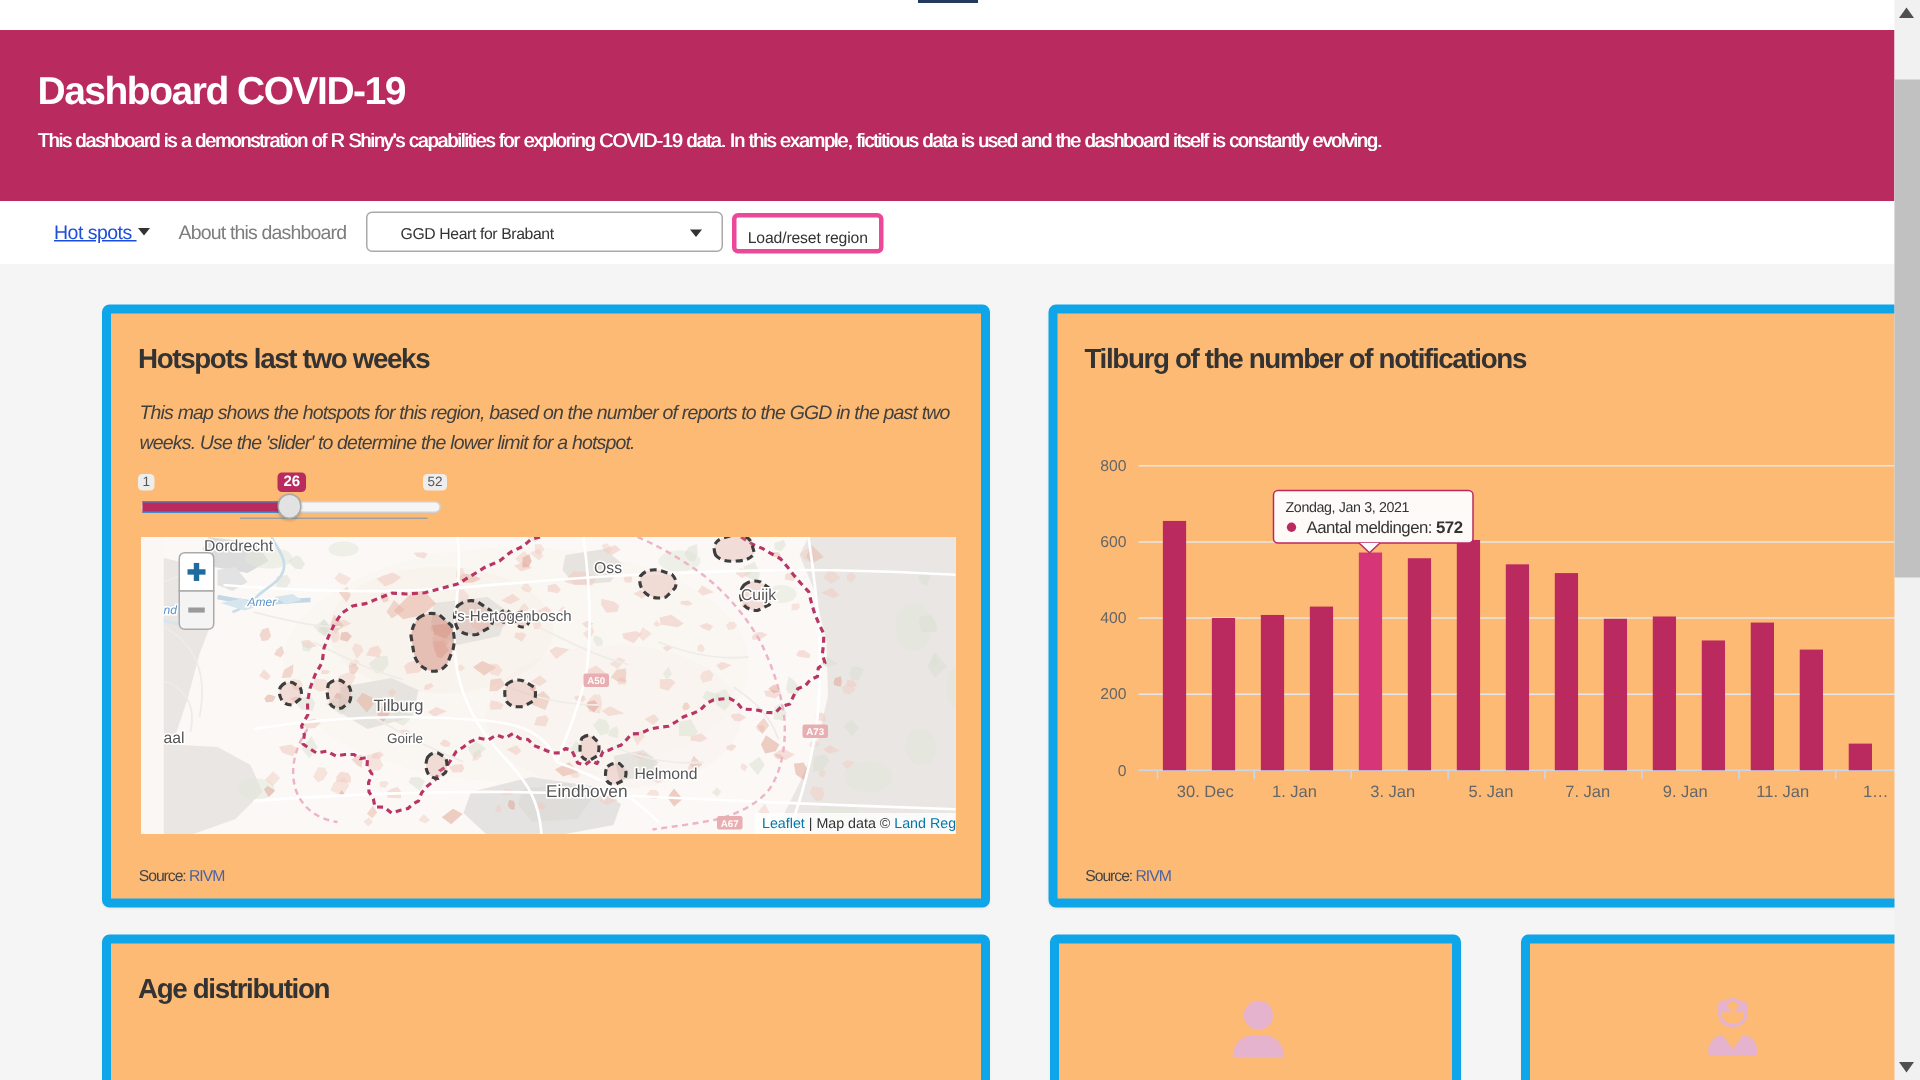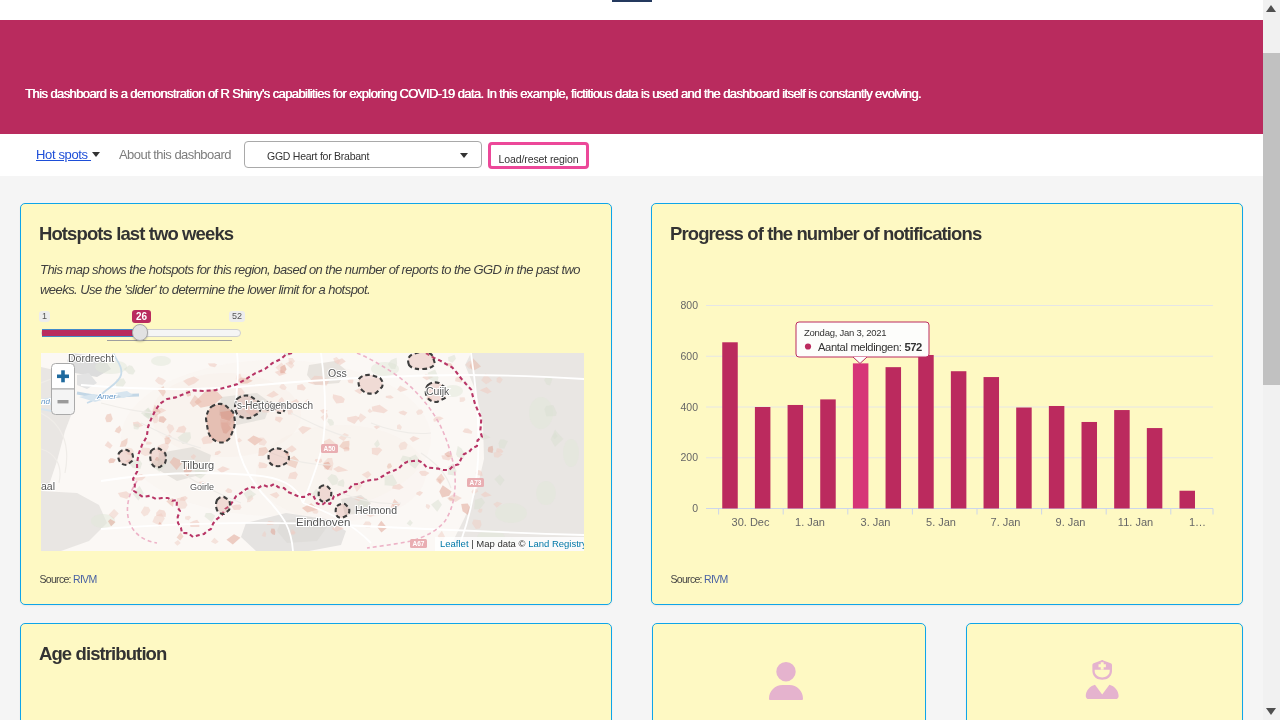--- a/index.html
+++ b/index.html
@@ -11,21 +11,21 @@
 #banner h1 { position:absolute; left:25px; top:25px; color:#fff; font-size:26px; font-weight:bold; letter-spacing:-1px; }
 #banner p { position:absolute; left:25px; top:66px; color:#fff; font-size:13px; letter-spacing:-0.6px; text-shadow:0.5px 0 0 #ffffff; }
 #navrow { position:absolute; left:0; top:134px; width:1263px; height:42px; background:#fff; }
 #hotspots { position:absolute; left:36px; top:13px; font-size:13px; color:#1d4ed8; letter-spacing:-0.35px; }
 #hotspots .lbl { text-decoration:underline; }
 #hotspots .caret { display:inline-block; width:0; height:0; border-left:4px solid transparent; border-right:4px solid transparent; border-top:5px solid #333; margin-left:1px; vertical-align:2px; }
 #about { position:absolute; left:119px; top:13px; font-size:13px; color:#7d7d7d; letter-spacing:-0.55px; }
 #select { position:absolute; left:244px; top:7px; width:238px; height:27px; background:#fff; border:1px solid #a9a9a9; border-radius:4px; font-size:10.5px; letter-spacing:-0.25px; color:#333; line-height:29px; padding-left:22px; }
 #select .caret { position:absolute; right:13px; top:11px; width:0; height:0; border-left:4.5px solid transparent; border-right:4.5px solid transparent; border-top:5.5px solid #333; }
 #loadbtn { position:absolute; left:488px; top:8px; width:101px; height:27px; background:#fff; border:3px solid #ec4899; border-radius:4px; font-size:10.5px; letter-spacing:-0.1px; color:#333; text-align:center; line-height:29px; }
-.card { position:absolute; background:#fef9c3; border:1px solid #0ea5e9; border-radius:5px; box-shadow:0 1px 2px rgba(0,0,0,0.05); }
+.card { position:absolute; background:#fdba74; border:6px solid #0ea5e9; border-radius:5px; box-shadow:0 1px 2px rgba(0,0,0,0.05);margin-left:48px; }
 #card1 { left:20px; top:203px; width:592px; height:402px; }
 #card2 { left:651px; top:203px; width:592px; height:402px; }
 #card3 { left:20px; top:623px; width:592px; height:200px; }
 #card4 { left:652px; top:623px; width:274px; height:200px; }
 #card5 { left:966px; top:623px; width:277px; height:200px; }
 .card h2 { position:absolute; left:18px; top:19px; font-size:18.5px; font-weight:bold; color:#333; letter-spacing:-0.9px; }
 .card p.desc { position:absolute; left:19px; top:56px; font-size:13px; color:#404040; line-height:19.5px; letter-spacing:-0.55px; width:560px;font-style:italic; }
 .src { position:absolute; left:18.5px; top:369px; font-size:10.5px; letter-spacing:-0.7px; color:#444; }
 .src a { color:#4a62a3; }
 
@@ -43,20 +43,21 @@
 #sb .down { bottom:5px; border-left:5.5px solid transparent; border-right:5.5px solid transparent; border-top:7px solid #505050; }
 #sb .thumb { position:absolute; left:0; top:53px; width:17px; height:332px; background:#c1c1c1; }
 </style>
 </head>
 <body>
 <div id="page">
   <div id="topstrip">
       <div id="navmark"></div>
     </div>
   <div id="banner">
+    <h1>Dashboard COVID-19</h1>
     <p>This dashboard is a demonstration of R Shiny's capabilities for exploring COVID-19 data. In this example, fictitious data is used and the dashboard itself is constantly evolving.</p>
   </div>
   <div id="navrow">
     <span id="hotspots"><span class="lbl">Hot spots&nbsp;</span><span class="caret"></span></span>
     <span id="about">About this dashboard</span>
     <div id="select">GGD Heart for Brabant<span class="caret"></span></div>
     <div id="loadbtn">Load/reset region</div>
   </div>
 
   <div class="card" id="card1">
@@ -64,21 +65,21 @@
     <p class="desc">This map shows the hotspots for this region, based on the number of reports to the GGD in the past two<br>weeks. Use the 'slider' to determine the lower limit for a hotspot.</p>
     <div id="slider">
       <span class="irs-lab" style="left:18px;">1</span>
       <span class="irs-lab" id="irs-from" style="left:111px;">26</span>
       <span class="irs-lab" style="left:208px;">52</span>
       <div id="irs-track"></div>
       <div id="irs-bar"></div>
       <div id="irs-line"></div>
       <div id="irs-handle"></div>
     </div>
-    <div id="mapbox" style="position:absolute;left:20px;top:149px;width:543px;height:198px;overflow:hidden;background:#fbf7f4;">
+    <div id="mapbox" style="position:absolute;left:20px;top:149px;width:543px;height:198px;overflow:hidden;background:#fbf7f4;padding-left:15px;">
       <svg width="543" height="198" viewBox="0 0 543 198">
 <rect x="0" y="0" width="543" height="198" fill="#fbf8f5"></rect>
 <ellipse cx="235" cy="85" rx="155" ry="78" fill="#f8eae3" opacity="0.13"></ellipse>
 <ellipse cx="185" cy="62" rx="75" ry="42" fill="#f5ded5" opacity="0.13"></ellipse>
 <ellipse cx="300" cy="120" rx="85" ry="48" fill="#f7e5dd" opacity="0.11"></ellipse>
 <path d="M0,14 L26,20 L34,52 L24,78 L16,108 L8,132 L0,138 Z" fill="#e9e6e3"></path>
 <path d="M0,138 L36,140 L58,152 L66,170 L48,188 L20,198 L0,198 Z" fill="#e9e6e3"></path>
 <path d="M447,0 L543,0 L543,198 L430,198 L412,188 L424,164 L436,136 L443,106 L442,70 L434,36 L424,12 L430,0 Z" fill="#e9e6e3"></path>
 <path d="M30,0 L62,4 L70,16 L56,24 L34,20 L26,8 Z" fill="#dcdcdc"></path>
 <path d="M36,22 L48,20 L56,30 L46,36 L36,32 Z" fill="#e3e3e3"></path>
@@ -370,21 +371,21 @@
 <rect x="20.2" y="17.3" width="3.6" height="12" fill="#1f6a9e"></rect>
 <rect x="16.5" y="47" width="11" height="3.4" fill="#9a9a9a"></rect>
 <rect x="394" y="184" width="149" height="14" fill="rgba(255,255,255,0.8)"></rect>
 <text x="399" y="194" font-size="9.5" font-family="Liberation Sans,sans-serif"><tspan fill="#0078a8">Leaflet</tspan><tspan fill="#333"> | Map data © </tspan><tspan fill="#0078a8">Land Registry</tspan></text>
 </svg>
     </div>
     <div class="src">Source: <a>RIVM</a></div>
   </div>
 
   <div class="card" id="card2">
-    <h2>Progress of the number of notifications</h2>
+    <h2>Tilburg of the number of notifications</h2>
     <div id="chartbox" style="position:absolute;left:0px;top:87px;width:592px;height:250px;text-decoration:underline;">
       <svg width="592" height="250" viewBox="0 0 592 250">
       <line x1="54" y1="14.5" x2="561" y2="14.5" stroke="#e6e6e6" stroke-width="1"></line>
 <line x1="54" y1="65.25" x2="561" y2="65.25" stroke="#e6e6e6" stroke-width="1"></line>
 <line x1="54" y1="116" x2="561" y2="116" stroke="#e6e6e6" stroke-width="1"></line>
 <line x1="54" y1="166.75" x2="561" y2="166.75" stroke="#e6e6e6" stroke-width="1"></line>
 <line x1="54" y1="217.5" x2="561" y2="217.5" stroke="#ccd6eb" stroke-width="1"></line>
 <line x1="66.6" y1="217.5" x2="66.6" y2="223.5" stroke="#ccd6eb" stroke-width="1"></line>
 <line x1="131.2" y1="217.5" x2="131.2" y2="223.5" stroke="#ccd6eb" stroke-width="1"></line>
 <line x1="195.8" y1="217.5" x2="195.8" y2="223.5" stroke="#ccd6eb" stroke-width="1"></line>

